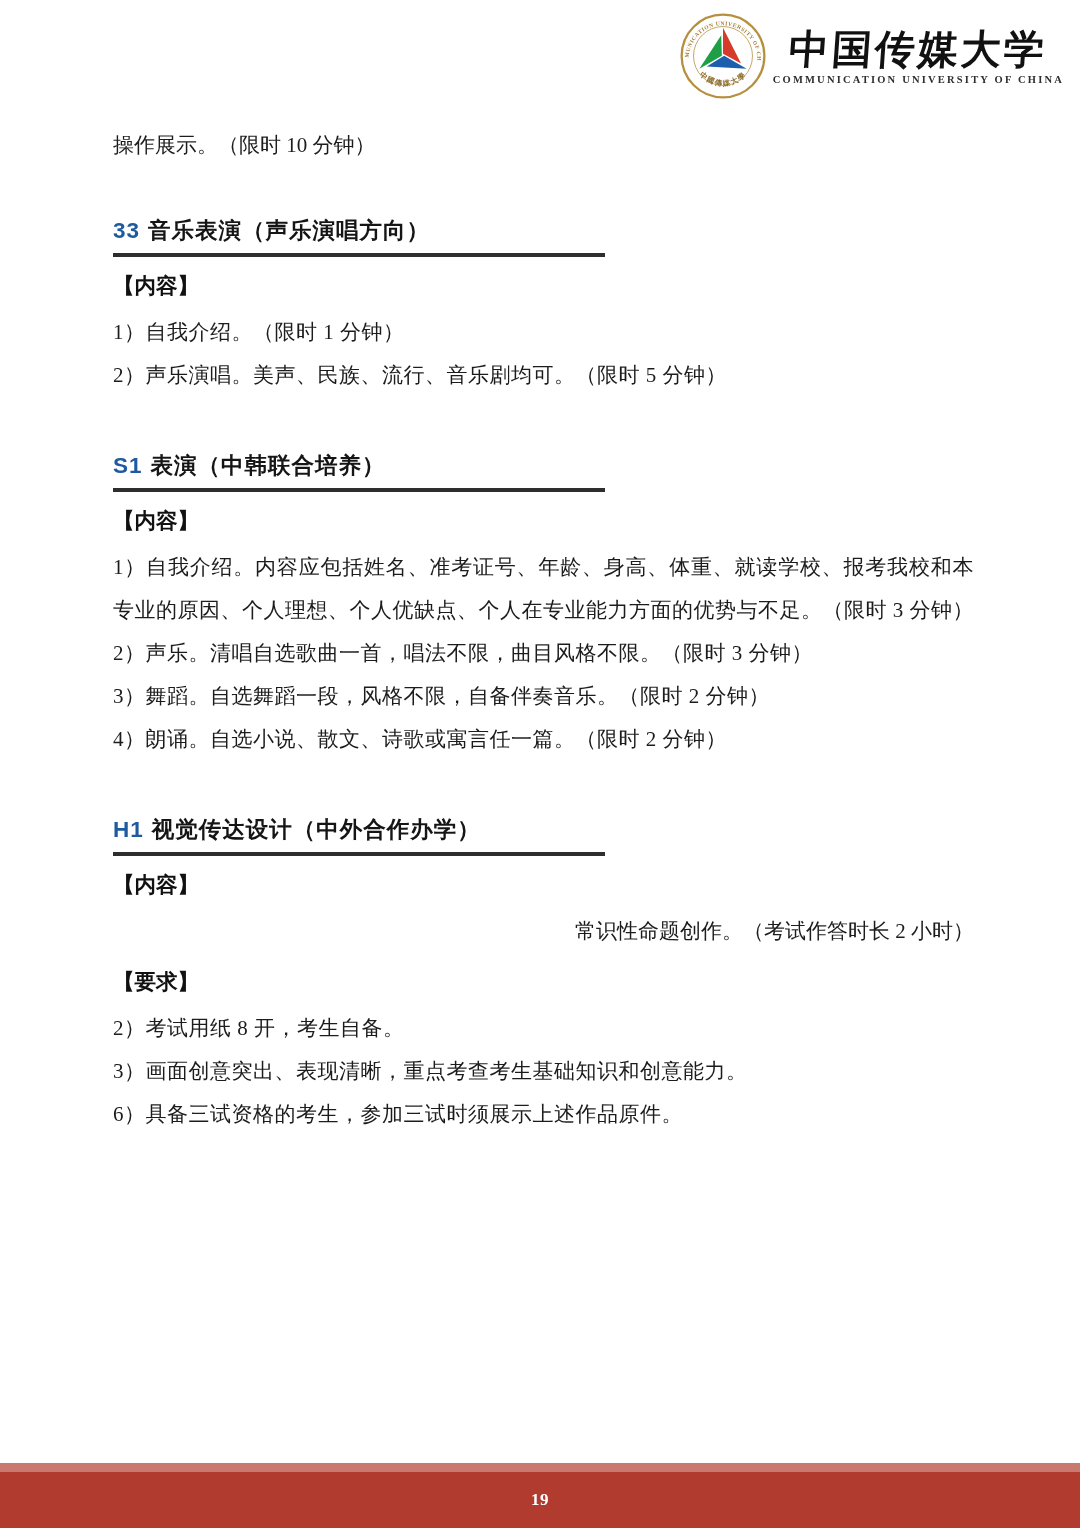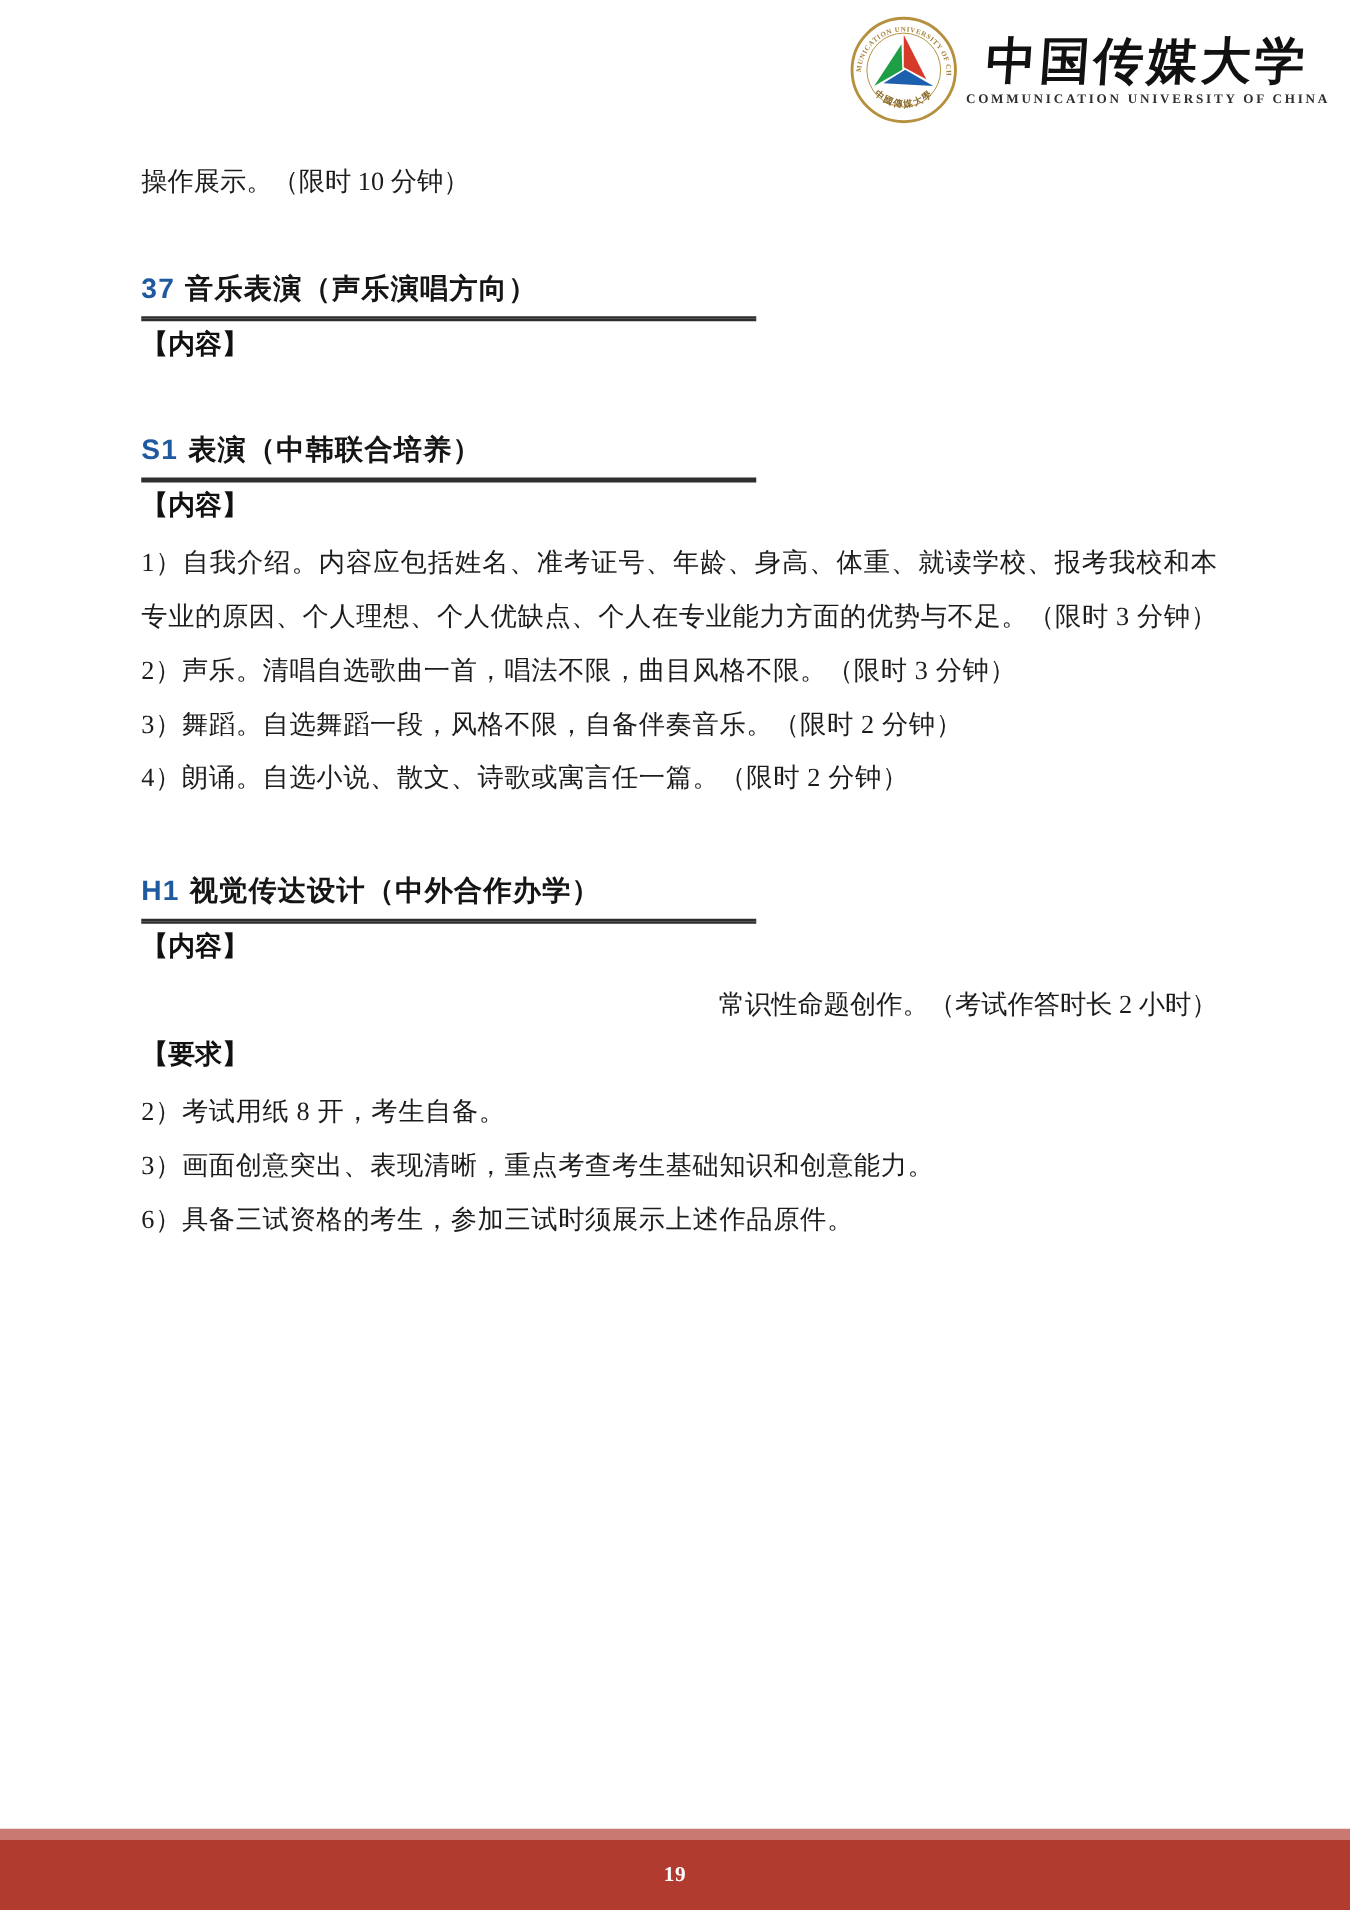--- a/index.html
+++ b/index.html
@@ -68,21 +68,21 @@
   }
   h2.sec-heading .sec-code { color: var(--code-blue, #1f5aa0); margin-right: 8px; }
   .h-rule {
     width: 492px;
     height: 4px;
     margin-top: 7px;
     border-top: 2.5px solid #2e2e2e;
     border-bottom: 2.5px solid #2e2e2e;
   }
   .block-label {
-    margin-top: 2px;
+    margin-top: 13px;
     font-family: "Liberation Sans", "DejaVu Sans", sans-serif;
     font-size: 21.5px;
     font-weight: bold;
     color: #111;
     line-height: 32px;
   }
   .item-list { list-style: none; margin-top: 9px; }
   .item-list li {
     font-size: 21px;
     line-height: 43px;
@@ -136,24 +136,28 @@
       <div class="wordmark">中国传媒大学</div>
       <div class="wordmark-sub">COMMUNICATION  UNIVERSITY  OF  CHINA</div>
     </div>
   </div>
 
   <div class="content">
 
     <p class="intro-line">操作展示。（限时 10 分钟）</p>
 
     <h2 class="sec-heading">
-      <span class="sec-code">37</span><span>音乐表演（声乐演唱方向）</span>
+      <span class="sec-code">33</span><span>音乐表演（声乐演唱方向）</span>
     </h2>
     <div class="h-rule"></div>
     <div class="block-label">【内容】</div>
+    <ul class="item-list">
+      <li>1）自我介绍。（限时 1 分钟）</li>
+      <li>2）声乐演唱。美声、民族、流行、音乐剧均可。（限时 5 分钟）</li>
+    </ul>
 
     <h2 class="sec-heading">
       <span class="sec-code">S1</span><span>表演（中韩联合培养）</span>
     </h2>
     <div class="h-rule"></div>
     <div class="block-label">【内容】</div>
     <ul class="item-list">
       <li>1）自我介绍。内容应包括姓名、准考证号、年龄、身高、体重、就读学校、报考我校和本专业的原因、个人理想、个人优缺点、个人在专业能力方面的优势与不足。（限时 3 分钟）</li>
       <li>2）声乐。清唱自选歌曲一首，唱法不限，曲目风格不限。（限时 3 分钟）</li>
       <li>3）舞蹈。自选舞蹈一段，风格不限，自备伴奏音乐。（限时 2 分钟）</li>

